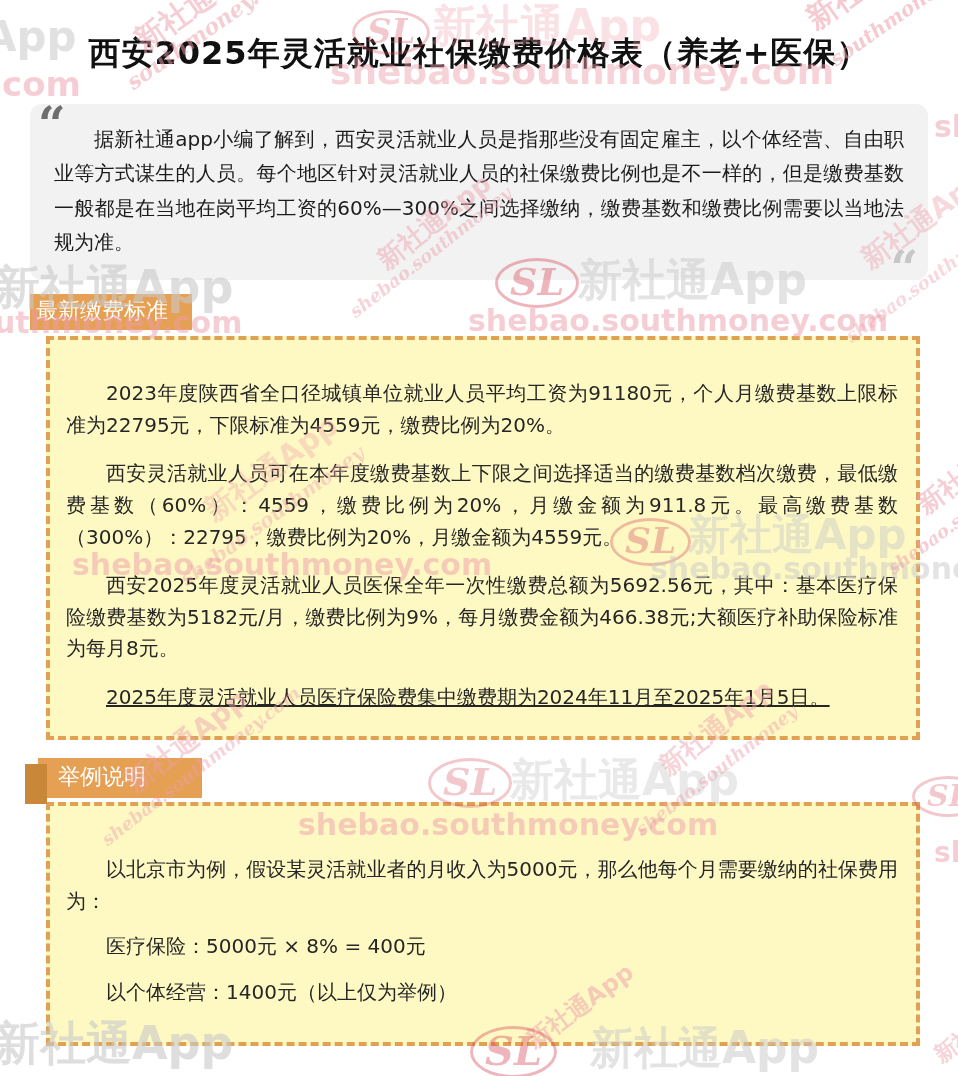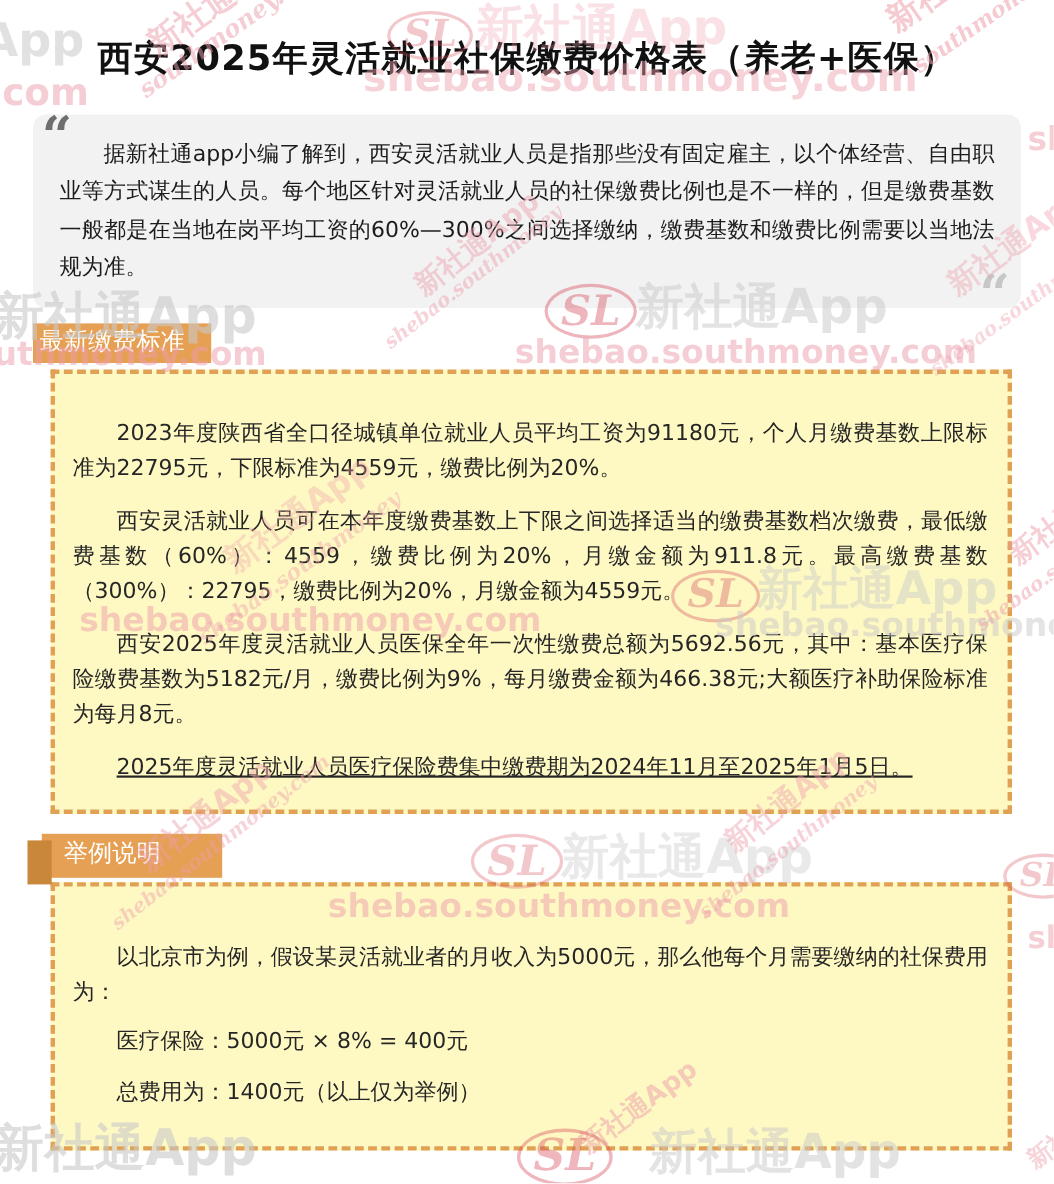--- a/index.html
+++ b/index.html
@@ -102,21 +102,21 @@
     </div>
   </section>
 
   <section>
     <div class="sec-label label-2">
       <span>举例说明</span>
     </div>
     <div class="dashed-box box-2">
       <p>以北京市为例，假设某灵活就业者的月收入为5000元，那么他每个月需要缴纳的社保费用为：</p>
       <p>医疗保险：5000元 × 8% = 400元</p>
-      <p>总费用为：1400元（以上仅为举例）</p>
+      <p>以个体经营：1400元（以上仅为举例）</p>
     </div>
   </section>
 
 </div>
 
 <div class="watermark-layer" id="watermark-layer">
     <span class="wm wm-gray" style="left: -16px; top: 14px; font-size: 42px; opacity: 0.55;">App</span>
     <span class="wm wm-pink" style="left: 2px; top: 66px; font-size: 34px; opacity: 0.5;">com</span>
     <span class="wm wm-pink" style="left: 128px; top: 30px; font-size: 30px; opacity: 0.5; transform: rotate(-35deg);">新社通App</span>
     <span class="wm wm-pink wm-script" style="left: 122px; top: 74px; font-size: 22px; opacity: 0.5; transform: rotate(-35deg);">southmoney.com</span>

